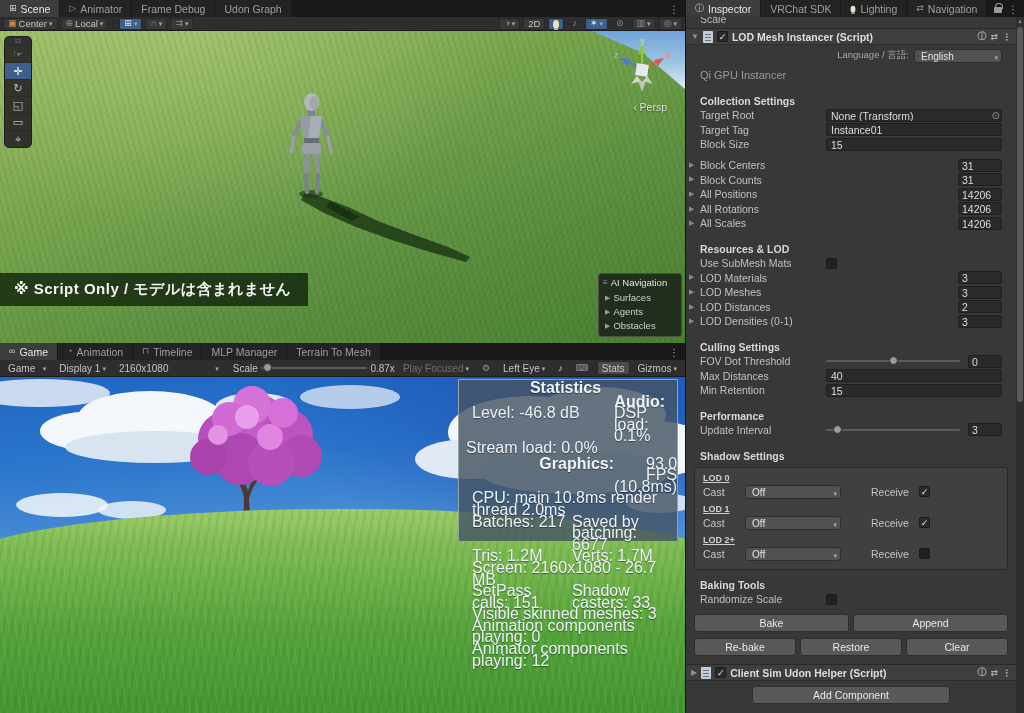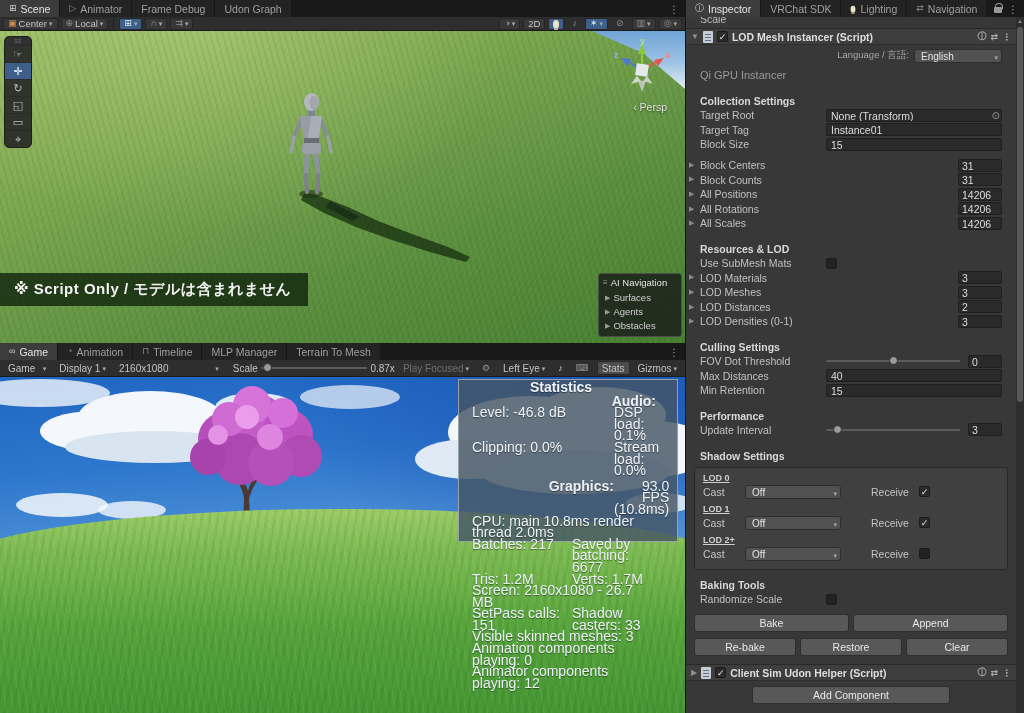--- a/index.html
+++ b/index.html
@@ -69,21 +69,21 @@
       linear-gradient(175deg,#1f66c2 0%,#2d77cd 25%,#5b9ada 55%,#9ec4e8 82%,#cfe0ee 100%);}
   .ghill{position:absolute;left:-50px;right:-50px;top:132px;height:260px;
     background:linear-gradient(180deg,#9ccb66 0%,#7dbb52 16%,#57a43c 45%,#469634 75%,#3d8c2e 100%);
     border-radius:50% 50% 0 0/58px 58px 0 0;}
   .ghill:after{content:"";position:absolute;inset:0;border-radius:inherit;
     background:
       repeating-linear-gradient(100deg, rgba(15,60,10,0.07) 0 3px, transparent 3px 8px),
       repeating-linear-gradient(82deg, rgba(225,255,190,0.06) 0 2px, transparent 2px 7px);}
 
   .stats{position:absolute;left:458px;top:2px;width:220px;height:163px;background:rgba(70,86,100,0.82);
-    border:1px solid #97a1a9;color:#eef3f8;font-size:14px;line-height:11.6px;padding:2px 21px 0 7px;
+    border:1px solid #97a1a9;color:#eef3f8;font-size:16px;line-height:11.6px;padding:2px 12px 0 7px;
     text-shadow:0 1px 1px rgba(0,0,0,0.45);}
   .stats-title{text-align:center;font-weight:bold;margin-bottom:2px;}
   .stats-h{font-weight:bold;margin-top:2px;text-align:right;}
   .sline{display:flex;}
   .sline .c1{min-width:148px;padding-left:6px;}
   .gline .c1{min-width:106px;padding-left:6px;}
   .gline{display:flex;}
 
   
   .inspector{position:absolute;left:685px;top:0;width:339px;height:713px;background:#383838;border-left:1px solid #141414;}
@@ -422,21 +422,20 @@
 
       <div class="stats">
         <div class="stats-title">Statistics</div>
         <div class="stats-h">Audio:</div>
         <div id="stats-audio">
             <div class="sline">
               <span class="c1">Level: -46.8 dB</span>
               <span>DSP load: 0.1%</span>
             </div>
             <div class="sline">
-              <span class="c1">Clipping: 0.0%</span>
               <span>Stream load: 0.0%</span>
             </div>
           </div>
         <div class="stats-h sline" style="margin-top:4px">
           <span class="c1" style="padding-left:0">Graphics:</span>
           <span style="font-weight:normal">93.0 FPS (10.8ms)</span>
         </div>
         <div id="stats-graphics">
             <div class="gline">
               <span class="c1">CPU: main 10.8ms  render thread 2.0ms</span>

